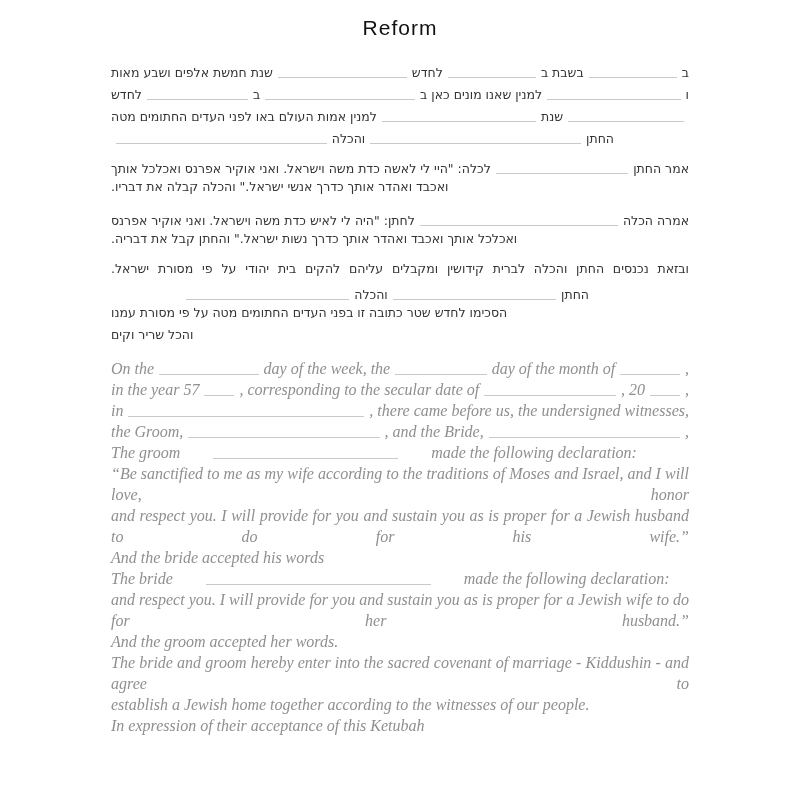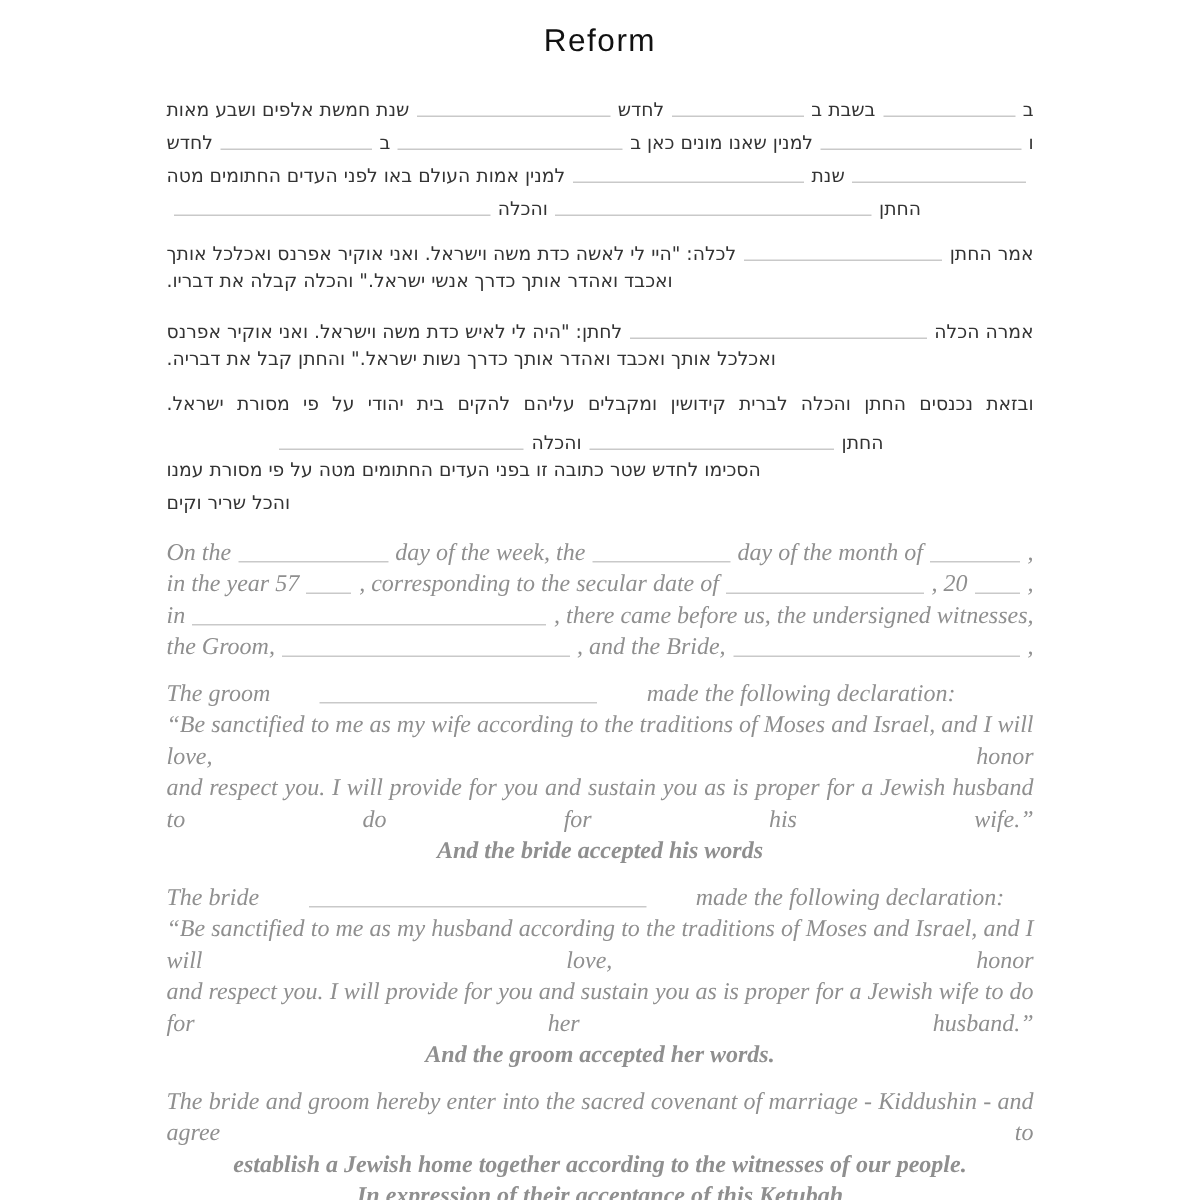--- a/index.html
+++ b/index.html
@@ -23,22 +23,22 @@
   
   .bl {border-bottom:1px solid #c9c9c9; height:13px; margin:0 5px 2px 5px;}
   .gr1 {flex:1 1 20px;} .gr14 {flex:1.4 1 20px;} .gr16 {flex:1.6 1 20px;} .gr18 {flex:1.8 1 20px;} .gr2 {flex:2 1 20px;}
   .w30 {width:30px; flex:none;}
   .w185 {width:185px; flex:none;} .w225 {width:225px; flex:none;}
   
   .eng {font-family:"Liberation Serif", serif; font-style:italic; font-size:16px; color:#8f8f8f;}
   .e-line {display:flex; align-items:center; height:21px;}
   .e-line span.t {white-space:nowrap;}
   .e-just {text-align:justify; text-align-last:justify; line-height:21px;}
-  .e-cen {text-align:center; line-height:21px;font-weight:bold;}
-  .e-gap {margin-top:10px;gap:28px;}
+  .e-cen {text-align:left; line-height:21px;}
+  .e-gap {gap:28px;}
   .pad-heb-names {padding-left:0; padding-right:75px;}
   .pad-heb-names2 {padding-left:70px; padding-right:100px;}
 </style>
 </head>
 <body>
 
 <div class="page">
   <div class="doc">
     <h1 class="title">Reform</h1>
 
@@ -146,21 +146,20 @@
       </div>
       <div class="e-just">“Be sanctified to me as my wife according to the traditions of Moses and Israel, and I will love, honor</div>
       <div class="e-just">and respect you. I will provide for you and sustain you as is proper for a Jewish husband to do for his wife.”</div>
       <div class="e-cen">And the bride accepted his words</div>
 
       <div class="e-line e-gap">
         <span class="t">The bride</span>
         <span class="bl w225"></span>
         <span class="t">made the following declaration:</span>
       </div>
-      <div class="e-just">“Be sanctified to me as my husband according to the traditions of Moses and Israel, and I will love, honor</div>
       <div class="e-just">and respect you. I will provide for you and sustain you as is proper for a Jewish wife to do for her husband.”</div>
       <div class="e-cen">And the groom accepted her words.</div>
 
       <div class="e-just e-gap">The bride and groom hereby enter into the sacred covenant of marriage - Kiddushin - and agree to</div>
       <div class="e-cen">establish a Jewish home together according to the witnesses of our people.</div>
       <div class="e-cen">In expression of their acceptance of this Ketubah</div>
 
     </div>
   </div>
 </div>

